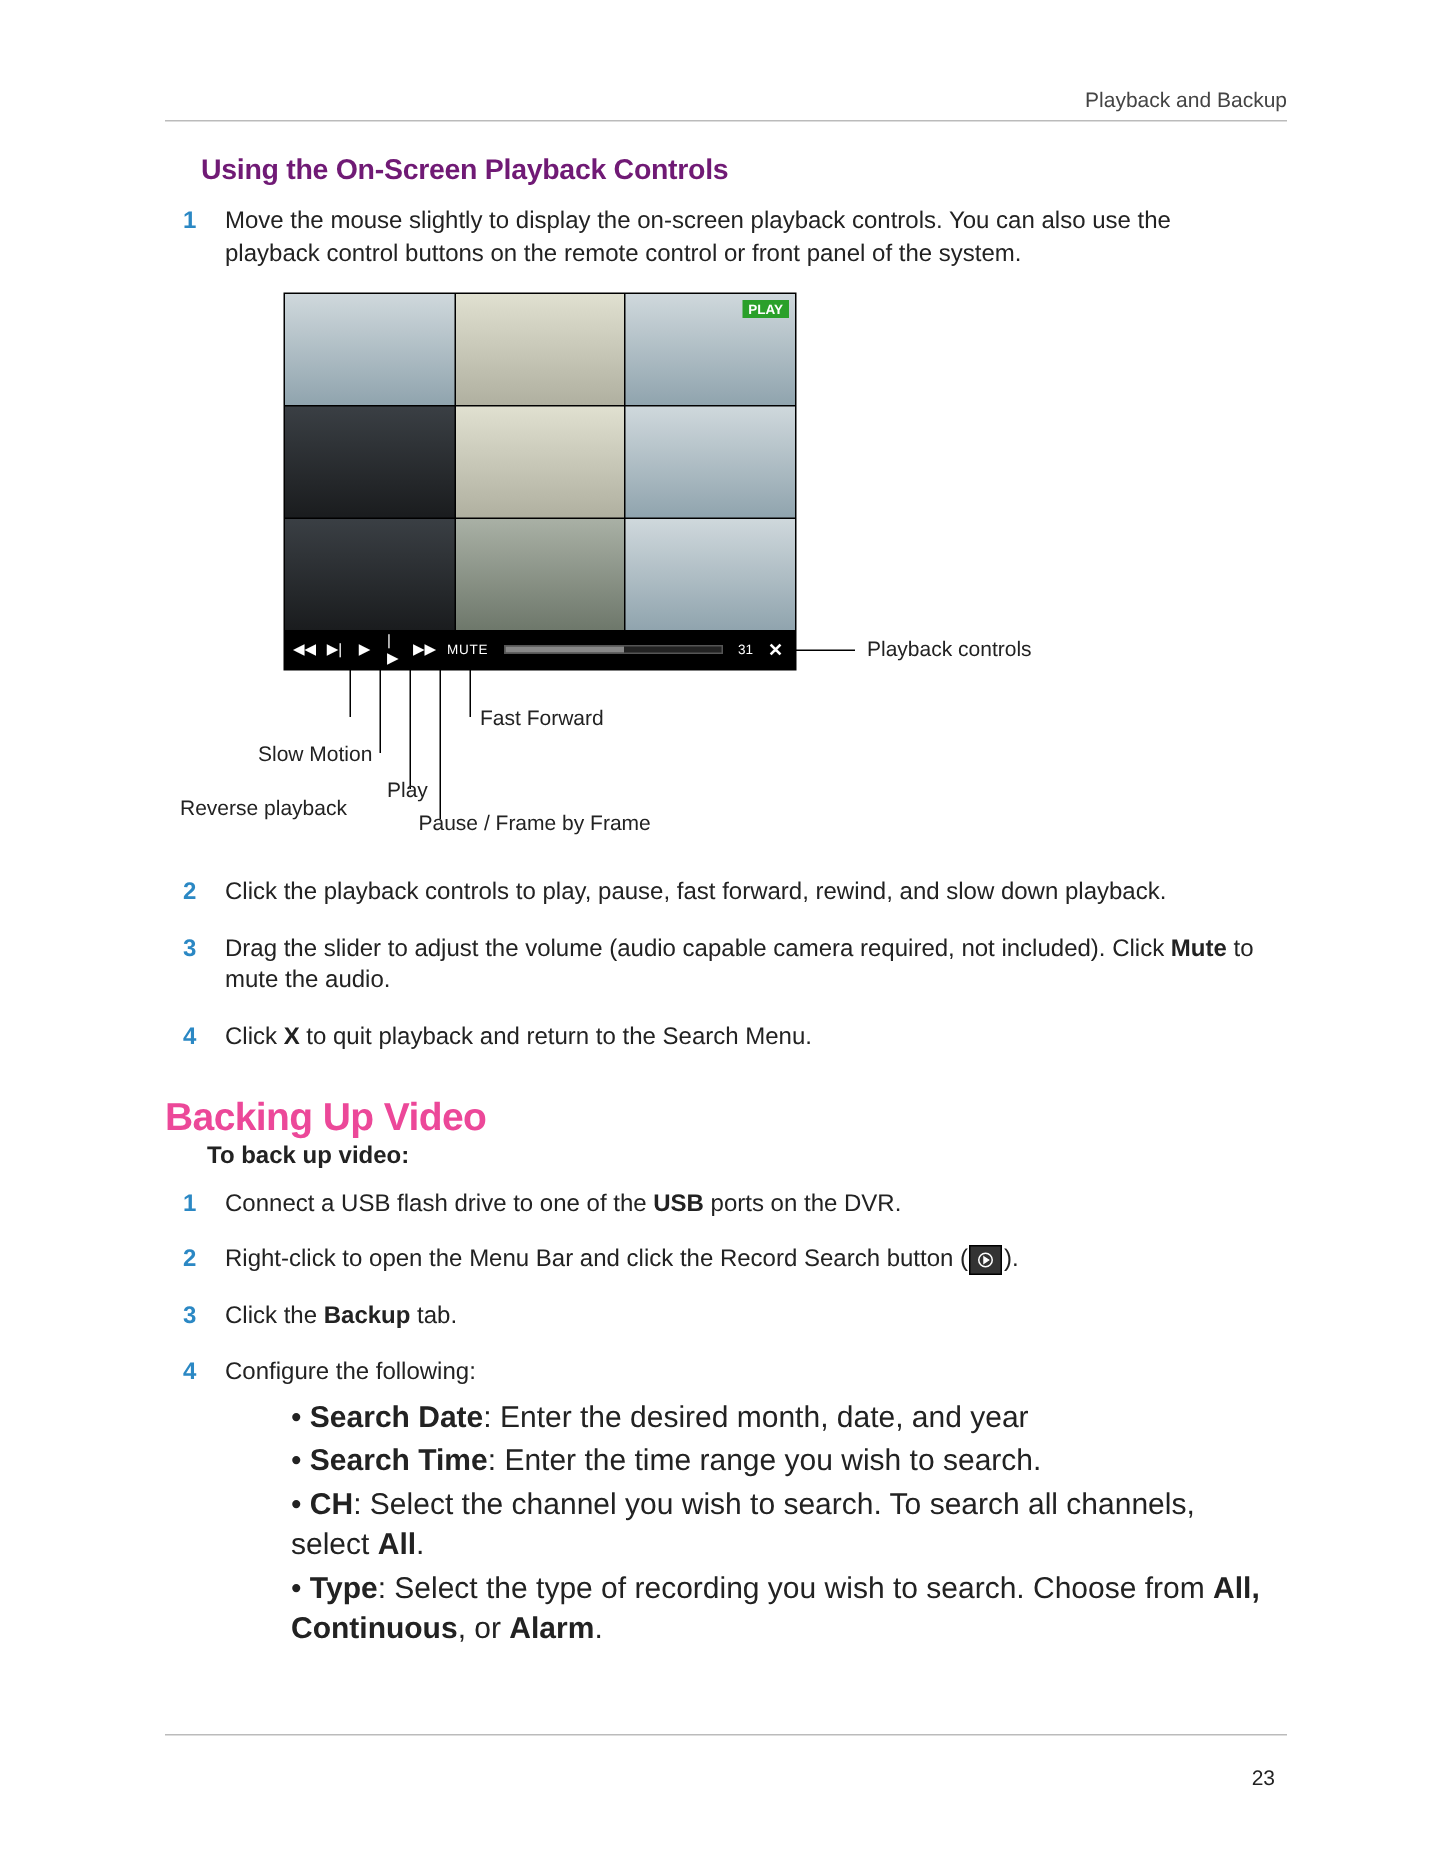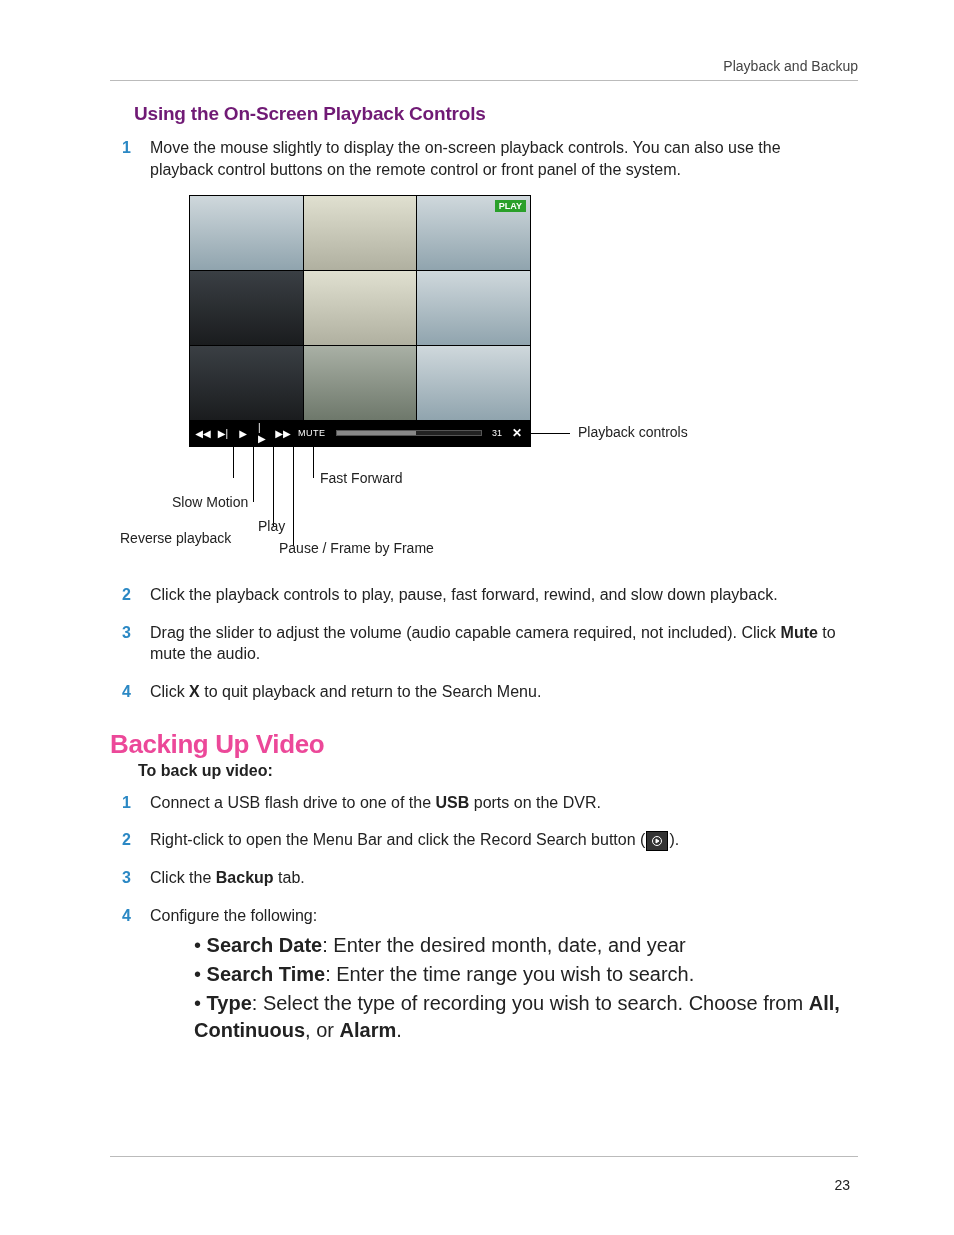--- a/index.html
+++ b/index.html
@@ -269,20 +269,21 @@
         </span><span>).</span>
     </li>
     <li>
       <span>Click the </span><strong>Backup</strong><span> tab.</span>
     </li>
     <li>
       <span>Configure the following:</span>
       <ul class="bullets">
         <li><strong>Search Date</strong><span>: Enter the desired month, date, and year</span></li>
         <li><strong>Search Time</strong><span>: Enter the time range you wish to search.</span></li>
+        <li><strong>CH</strong><span>: Select the channel you wish to search. To search all channels, select </span><strong>All</strong><span>.</span></li>
         <li><strong>Type</strong><span>: Select the type of recording you wish to search. Choose from </span><strong>All, Continuous</strong><span>, or </span><strong>Alarm</strong><span>.</span></li>
       </ul>
     </li>
   </ol>
 
   <hr class="footer-hr">
   <div class="page-num">23</div>
 </div>
 
 </body></html>

